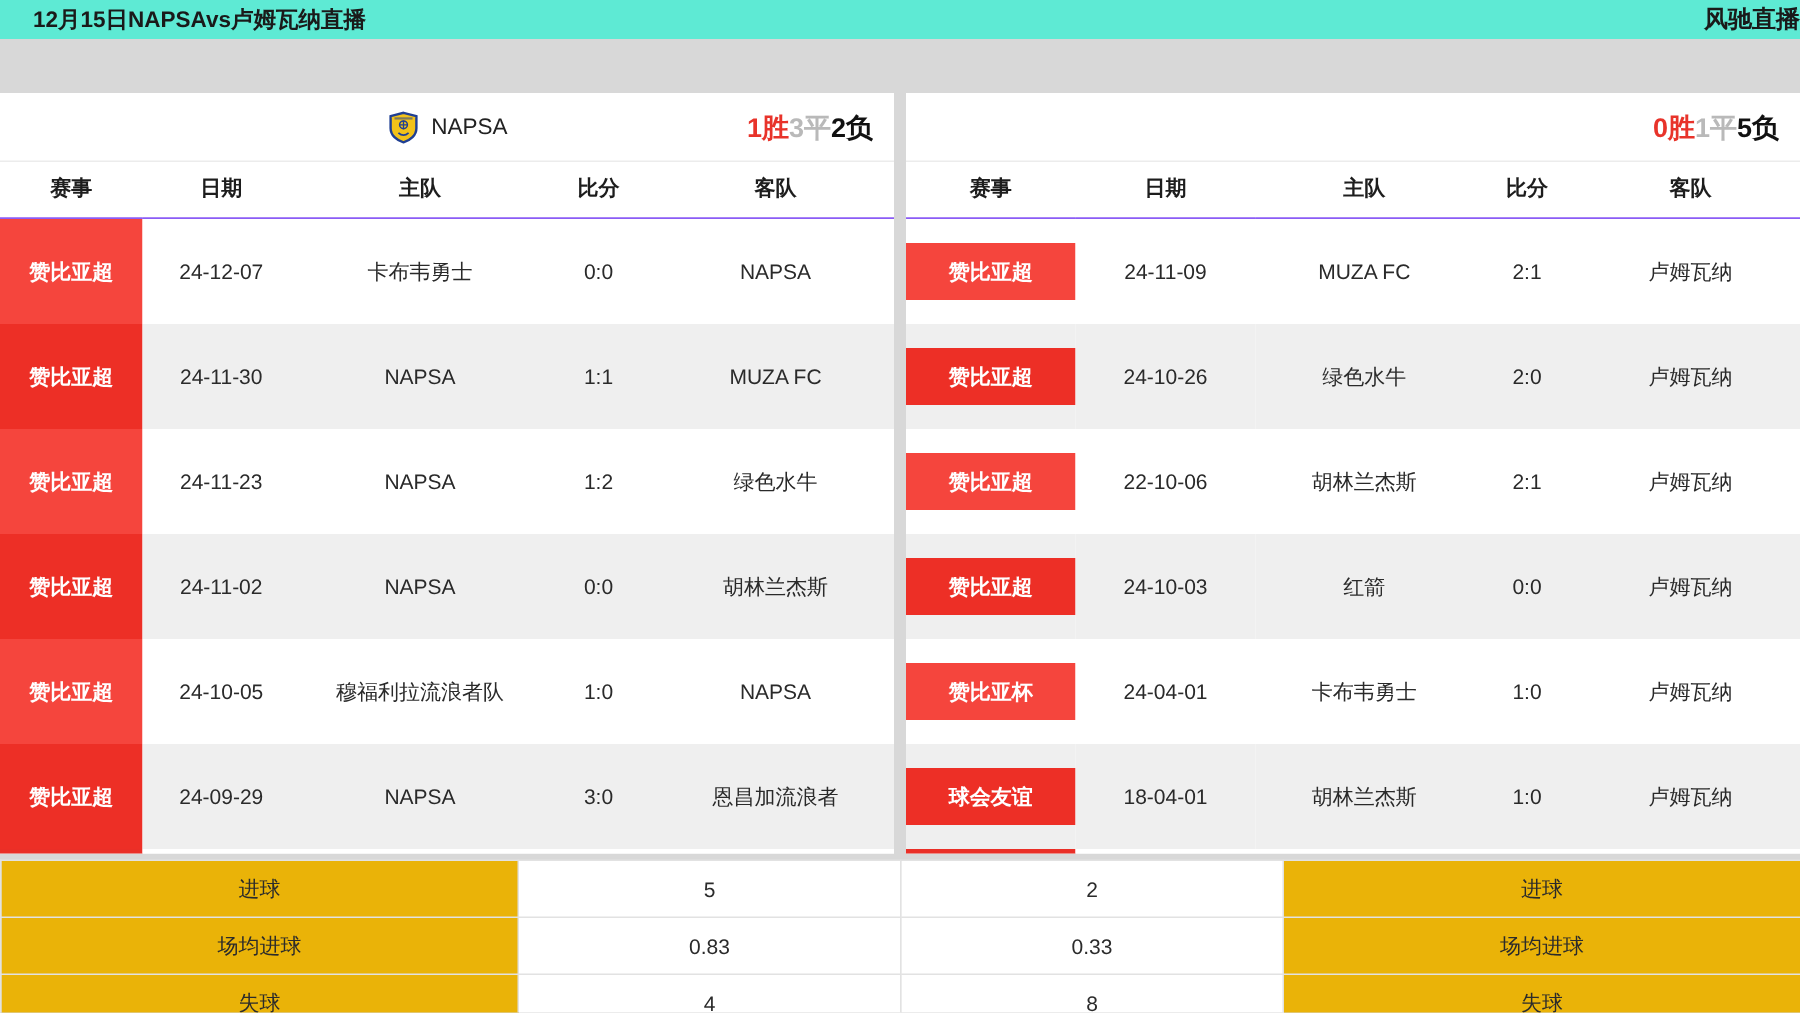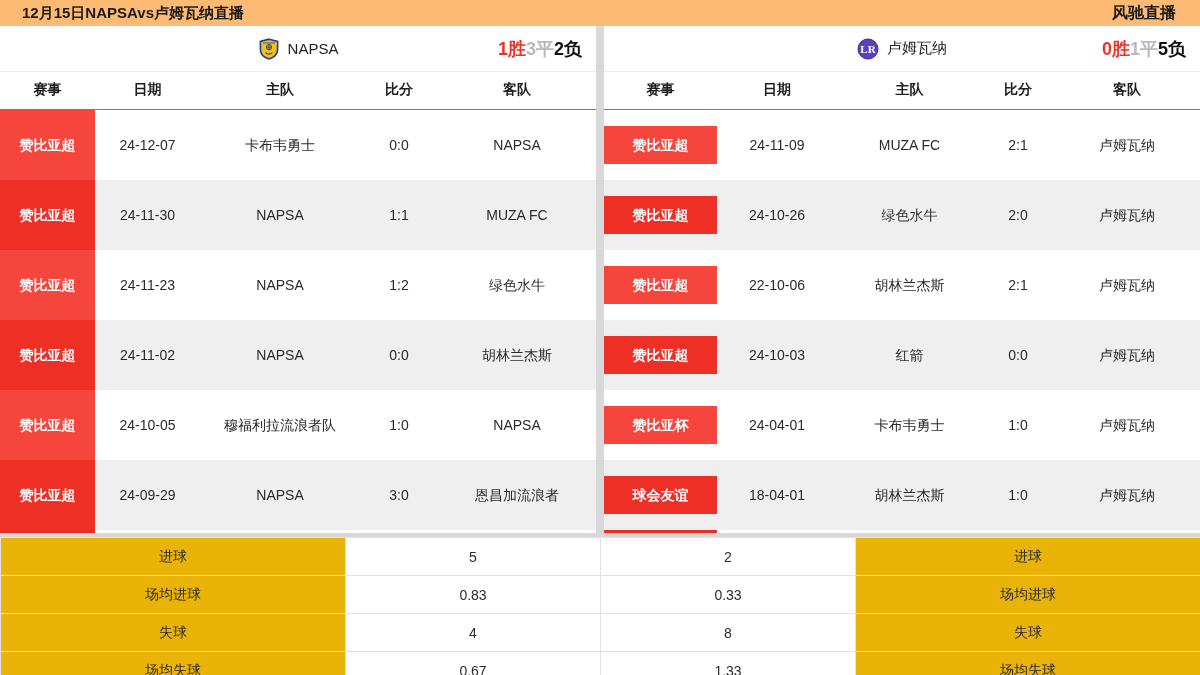--- a/index.html
+++ b/index.html
@@ -17,25 +17,25 @@
   .page {
     position: relative;
     width: 1200px;
     height: 675px;
     box-sizing: border-box;
   }
 
   
   .topbar {
     height: 26px;
-    background: #fdba74;
+    background: #5eead4;
     display: flex;
     align-items: center;
     justify-content: space-between;
-    padding: 0 24px 0 22px;
+    padding: 0 0 0 22px;
     box-sizing: border-box;
   }
   .topbar .page-title {
     font-size: 15px;
     font-weight: bold;
     color: #1a1a1a;
     letter-spacing: 0px;
     white-space: nowrap;
   }
   .topbar .site-brand {
@@ -49,20 +49,21 @@
   .panels {
     display: flex;
     width: 1200px;
     background: #d8d8d8;
     align-items: flex-start;
   }
   .panel {
     width: 596px;
     background: #ffffff;
     box-sizing: border-box;
+    margin-top: 36px;
   }
   .gap {
     width: 8px;
     background: #d8d8d8;
     align-self: stretch;
   }
 
   
   .team-head {
     height: 45px;
@@ -322,30 +323,20 @@
         <div class="head-accent" style="width:95px;"></div>
         <div style="flex:1;background:#fff;height:3px;"></div>
       </div>
     </div>
 
     <div class="gap"></div>
 
     <div class="panel">
 
       <div class="team-head">
-        <div class="team-ident">
-          <span class="logo">
-            <svg width="22" height="22" viewBox="0 0 22 22">
-              <circle cx="11" cy="11" r="10" fill="#5b3fc4"></circle>
-              <circle cx="11" cy="11" r="10" fill="none" stroke="#3d2a90" stroke-width="1"></circle>
-              <text x="11" y="15" text-anchor="middle" font-family="Liberation Serif, serif" font-size="11" font-weight="bold" fill="#ffffff">LR</text>
-            </svg>
-          </span>
-          <span class="team-name">卢姆瓦纳</span>
-        </div>
         <div class="record">
           <span class="w">0胜</span><span class="d">1平</span><span class="l">5负</span>
         </div>
       </div>
 
       <table class="matches right-tbl">
         <colgroup>
           <col class="c-league">
             <col class="c-date">
             <col class="c-home">

